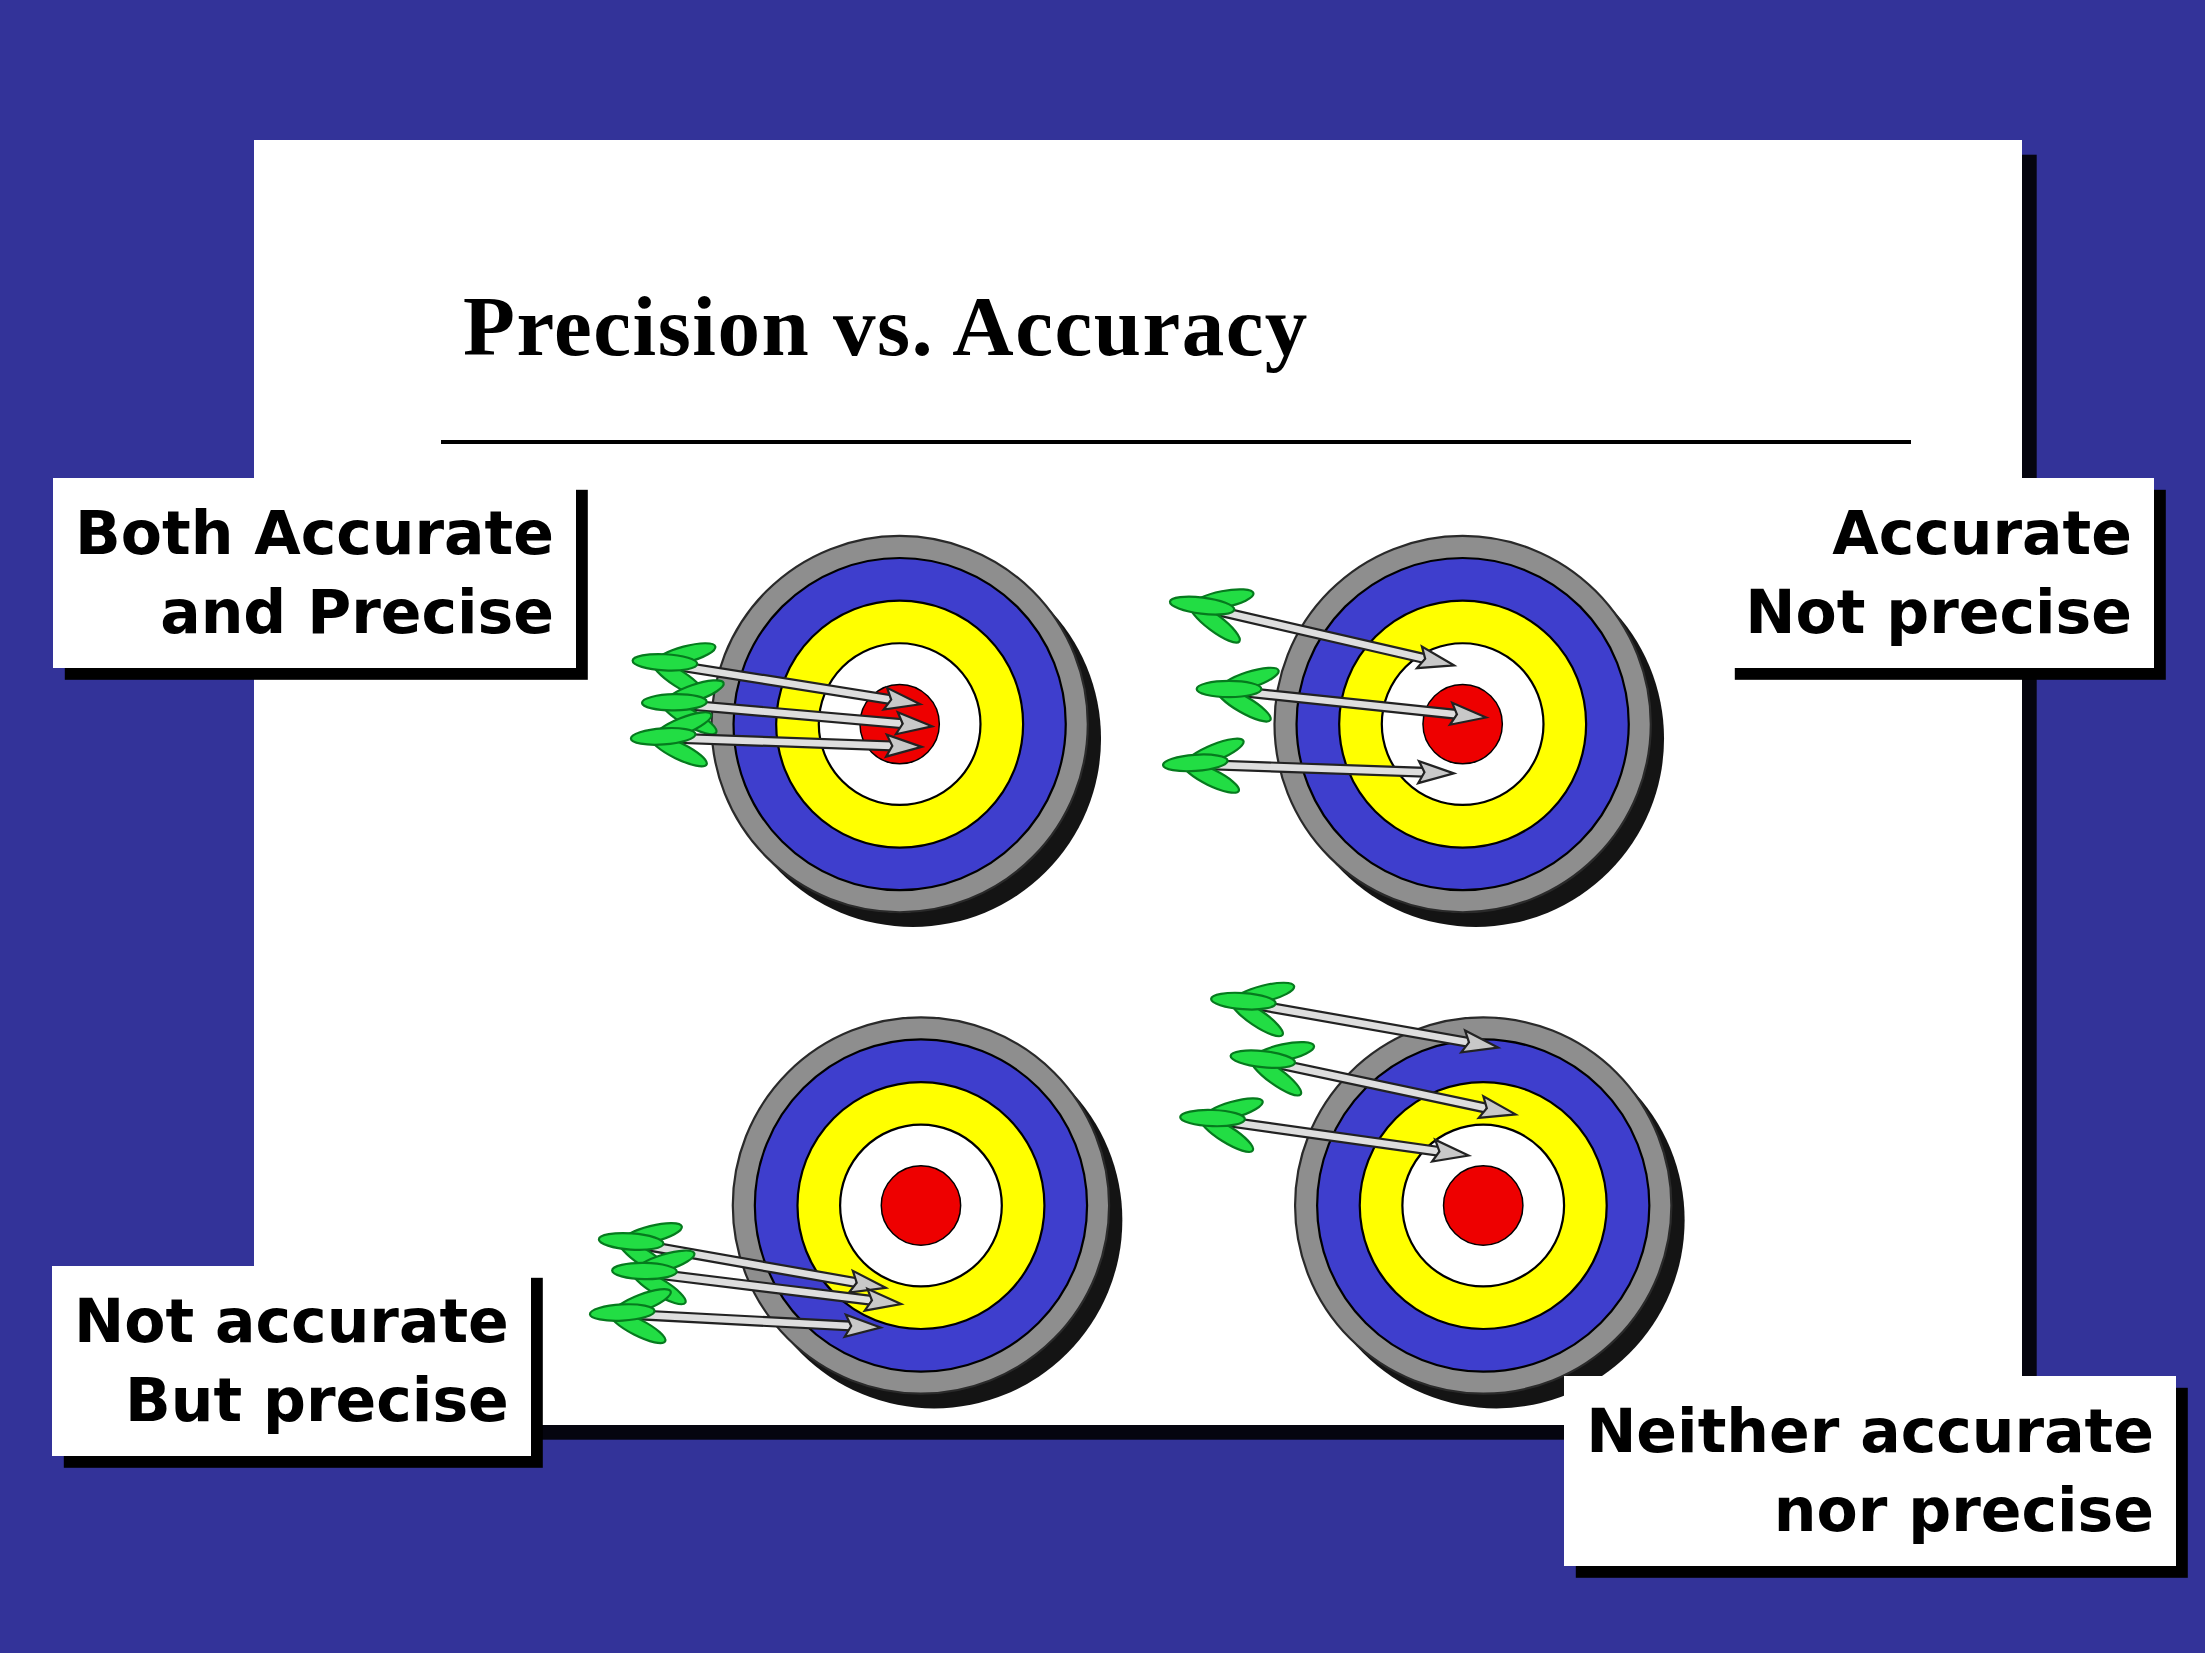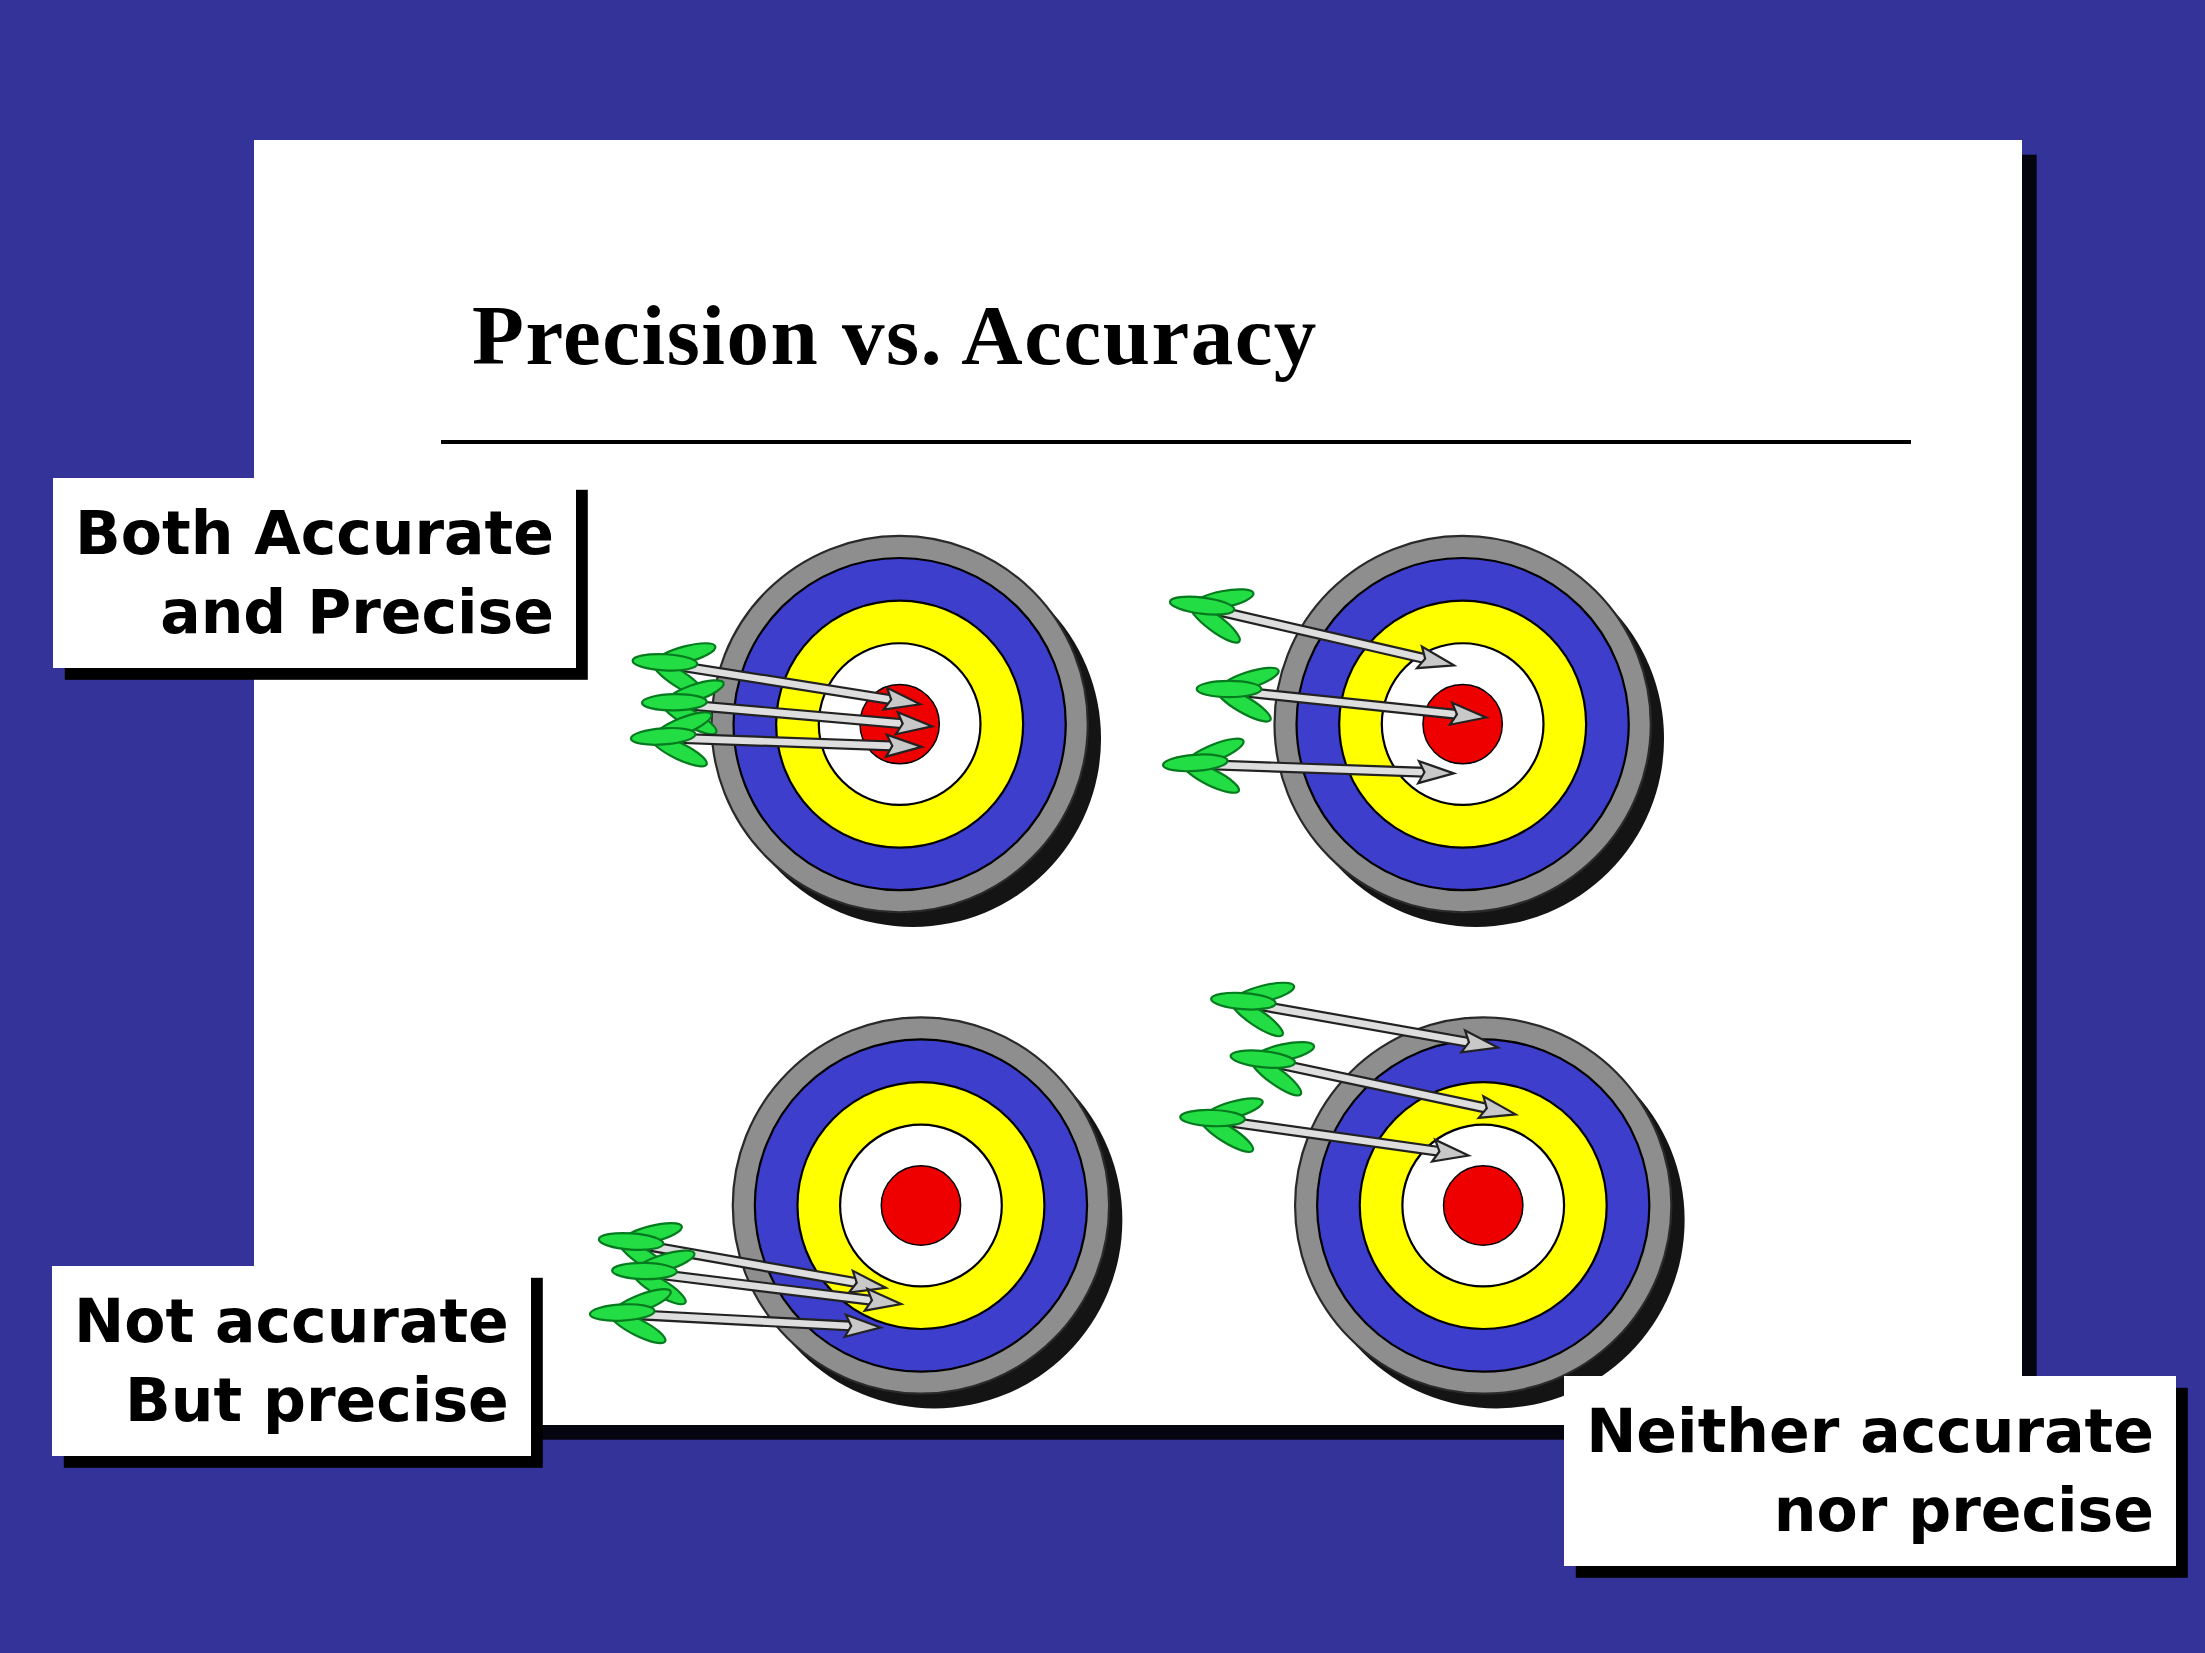--- a/index.html
+++ b/index.html
@@ -21,21 +21,21 @@
     top: 140px;
     width: 1768px;
     height: 1285px;
     background: #ffffff;
     box-shadow: 14.7px 14.7px 0 rgba(0,0,0,0.9);
   }
   .title {
     position: absolute;
     left: 459px;
     top: 273px;
-    margin: 13px;
+    margin: 4px;
     font-family: "Liberation Serif", serif;
     font-weight: bold;
     font-size: 85px;
     color: #000000;
     letter-spacing: 1.5px;
     white-space: nowrap;
   }
   .rule {
     position: absolute;
     left: 441px;
@@ -126,20 +126,24 @@
       <use href="#arrow" transform="translate(2062,1516) rotate(12)"></use>
       <use href="#arrow" transform="translate(1998,1572) rotate(8)"></use>
     </g>
   </svg>
 
   <div class="label-box tl">
     <div>Both Accurate</div>
     <div>and Precise</div>
   </div>
 
+  <div class="label-box tr">
+    <div>Accurate</div>
+    <div>Not precise</div>
+  </div>
 
   <div class="label-box bl">
     <div>Not accurate</div>
     <div>But precise</div>
   </div>
 
   <div class="label-box br">
     <div>Neither accurate</div>
     <div>nor precise</div>
   </div>

